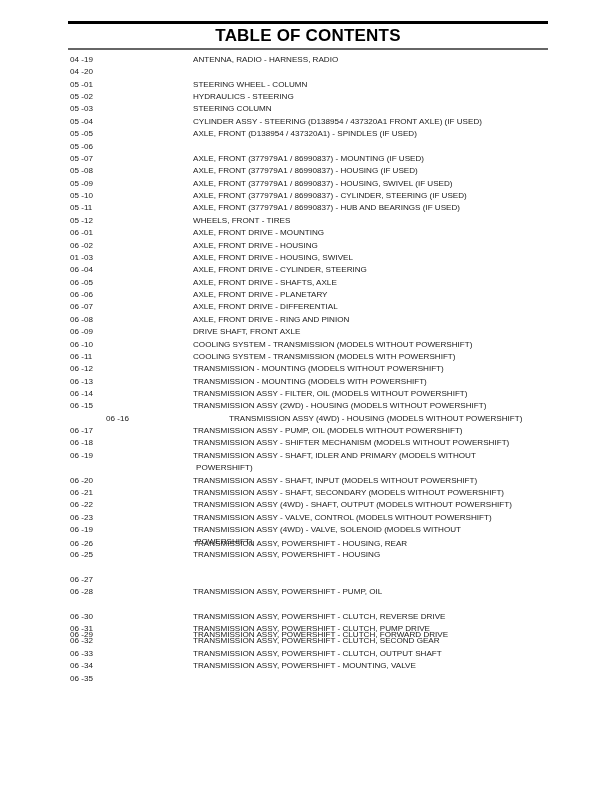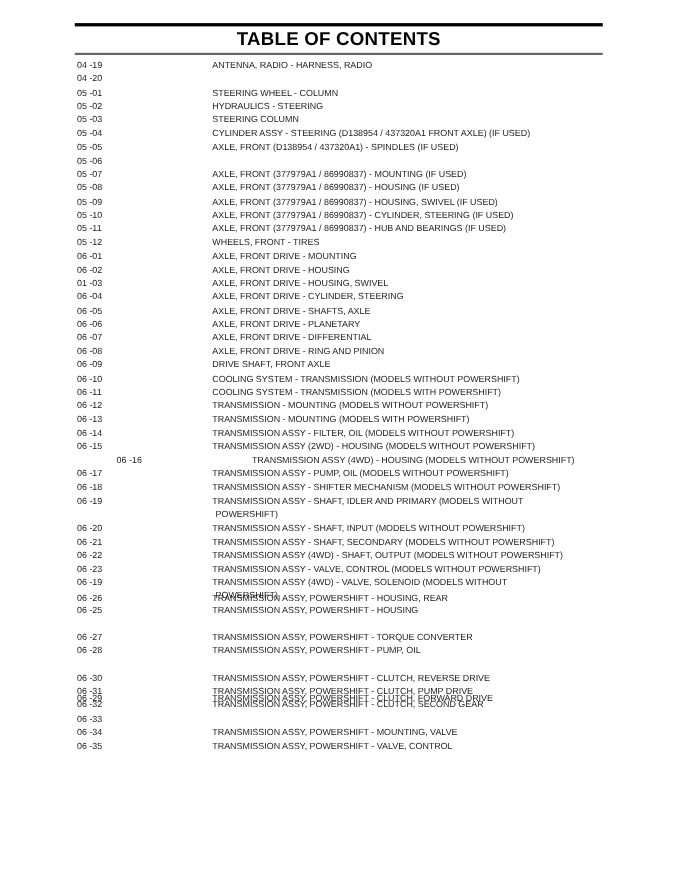--- a/index.html
+++ b/index.html
@@ -254,21 +254,20 @@
       <div class="toc-row" style="position: absolute; left: 0px; top: 494.8px; width: 612px;">
         <span class="toc-code">06 -25</span>
         <span class="toc-label">TRANSMISSION ASSY, POWERSHIFT - HOUSING</span>
       </div>
       <div class="toc-row" style="position: absolute; left: 0px; top: 484px; width: 612px;">
         <span class="toc-code">06 -26</span>
         <span class="toc-label">TRANSMISSION ASSY, POWERSHIFT - HOUSING, REAR</span>
       </div>
       <div class="toc-row" style="position: absolute; left: 0px; top: 519.54px; width: 516px;">
         <span class="toc-code">06 -27</span>
-        <span class="toc-label">TRANSMISSION ASSY, POWERSHIFT - TORQUE CONVERTER</span>
       </div>
       <div class="toc-row" style="position: absolute; left: 0px; top: 531.91px; width: 612px;">
         <span class="toc-code">06 -28</span>
         <span class="toc-label">TRANSMISSION ASSY, POWERSHIFT - PUMP, OIL</span>
       </div>
       <div class="toc-row" style="position: absolute; left: 0px; top: 575px; width: 520px; padding-left: 44px;">
         <span class="toc-code">06 -29</span>
         <span class="toc-label">TRANSMISSION ASSY, POWERSHIFT - CLUTCH, FORWARD DRIVE</span>
       </div>
       <div class="toc-row" style="position: absolute; left: 0px; top: 556.65px; width: 612px;">
@@ -278,24 +277,24 @@
       <div class="toc-row" style="position: absolute; left: 0px; top: 569.02px; width: 612px;">
         <span class="toc-code">06 -31</span>
         <span class="toc-label">TRANSMISSION ASSY, POWERSHIFT - CLUTCH, PUMP DRIVE</span>
       </div>
       <div class="toc-row" style="position: absolute; left: 0px; top: 581.39px; width: 612px;">
         <span class="toc-code">06 -32</span>
         <span class="toc-label">TRANSMISSION ASSY, POWERSHIFT - CLUTCH, SECOND GEAR</span>
       </div>
       <div class="toc-row" style="position: absolute; left: 0px; top: 593.76px; width: 612px;">
         <span class="toc-code">06 -33</span>
+        <span class="toc-label">TRANSMISSION ASSY, POWERSHIFT - CLUTCH, OUTPUT SHAFT</span>
       </div>
       <div class="toc-row" style="position: absolute; left: 0px; top: 606.13px; width: 612px;">
         <span class="toc-code">06 -34</span>
         <span class="toc-label">TRANSMISSION ASSY, POWERSHIFT - MOUNTING, VALVE</span>
       </div>
       <div class="toc-row" style="position: absolute; left: 0px; top: 618.5px; width: 612px;">
         <span class="toc-code">06 -35</span>
-        <span class="toc-label">TRANSMISSION ASSY, POWERSHIFT - VALVE, CONTROL</span>
       </div>
     </div>
 
 </div>
 
 </body></html>

